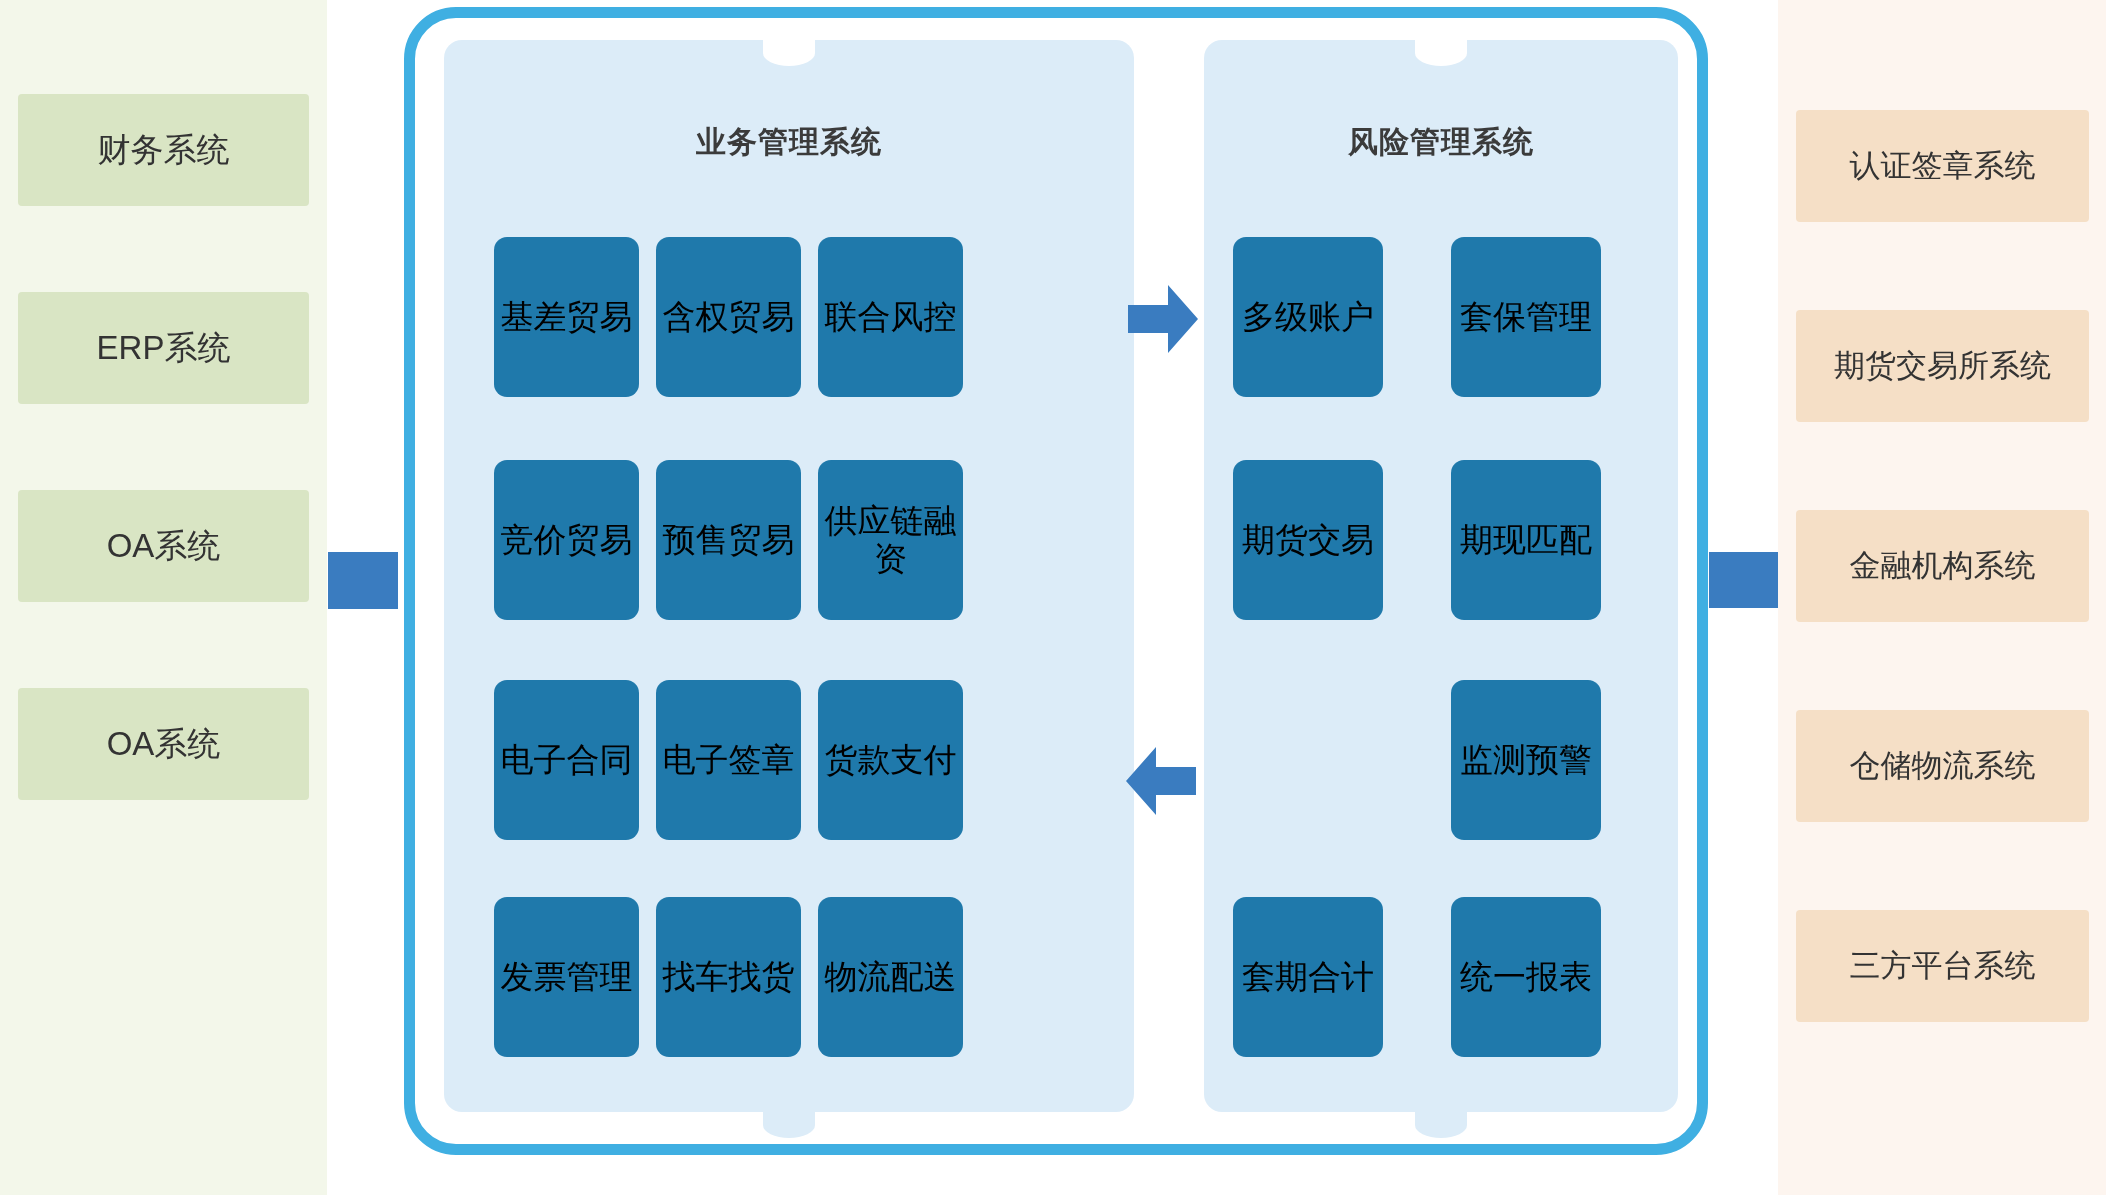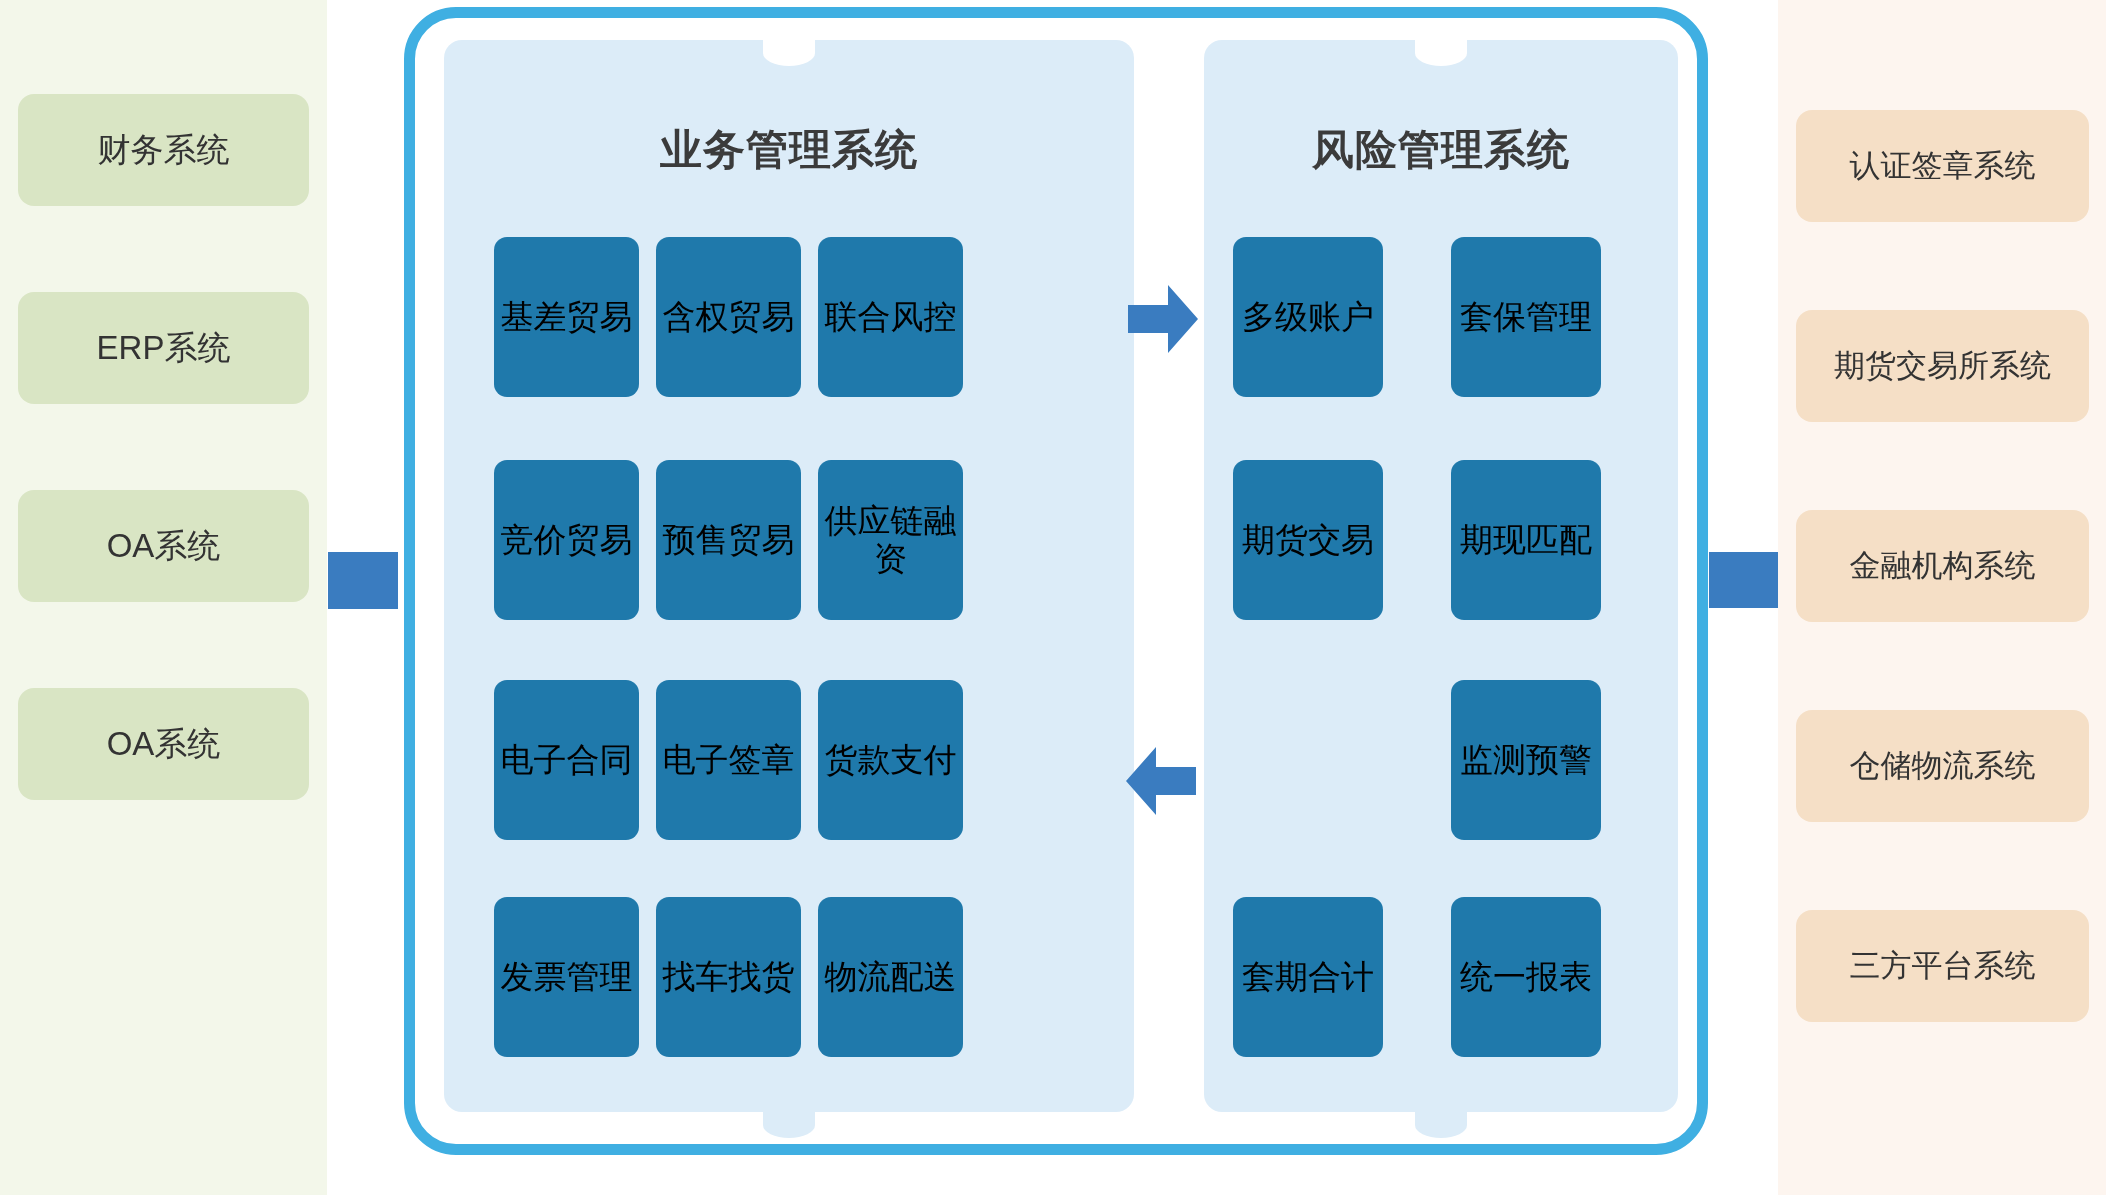--- a/index.html
+++ b/index.html
@@ -31,21 +31,21 @@
     left: 1778px;
     width: 328px;
     background: #fdf5ef;
   }
 
   .rail-card {
     position: absolute;
     display: flex;
     align-items: center;
     justify-content: center;
-    border-radius: 16px;
+    border-radius: 4px;
     box-sizing: border-box;
     text-align: center;
     line-height: 1.2;
   }
   .rail-card-left {
     left: 18px;
     width: 291px;
     height: 112px;
     background: #d9e5c4;
     color: #333333;
@@ -111,21 +111,21 @@
     background: #dcecf8;
     border-bottom-left-radius: 52px 26px;
     border-bottom-right-radius: 52px 26px;
   }
   .bump-bottom-business { left: 763px;  top: 1112px; }
   .bump-bottom-risk     { left: 1415px; top: 1112px; }
 
   .panel-title {
     position: absolute;
     text-align: center;
-    font-size: 42px;
+    font-size: 30px;
     font-weight: 700;
     color: #3b3b3b;
     letter-spacing: 1px;
   }
   .panel-title-business { left: 444px;  top: 122px; width: 690px; }
   .panel-title-risk     { left: 1204px; top: 122px; width: 474px; }
 
   
   .tile {
     position: absolute;

